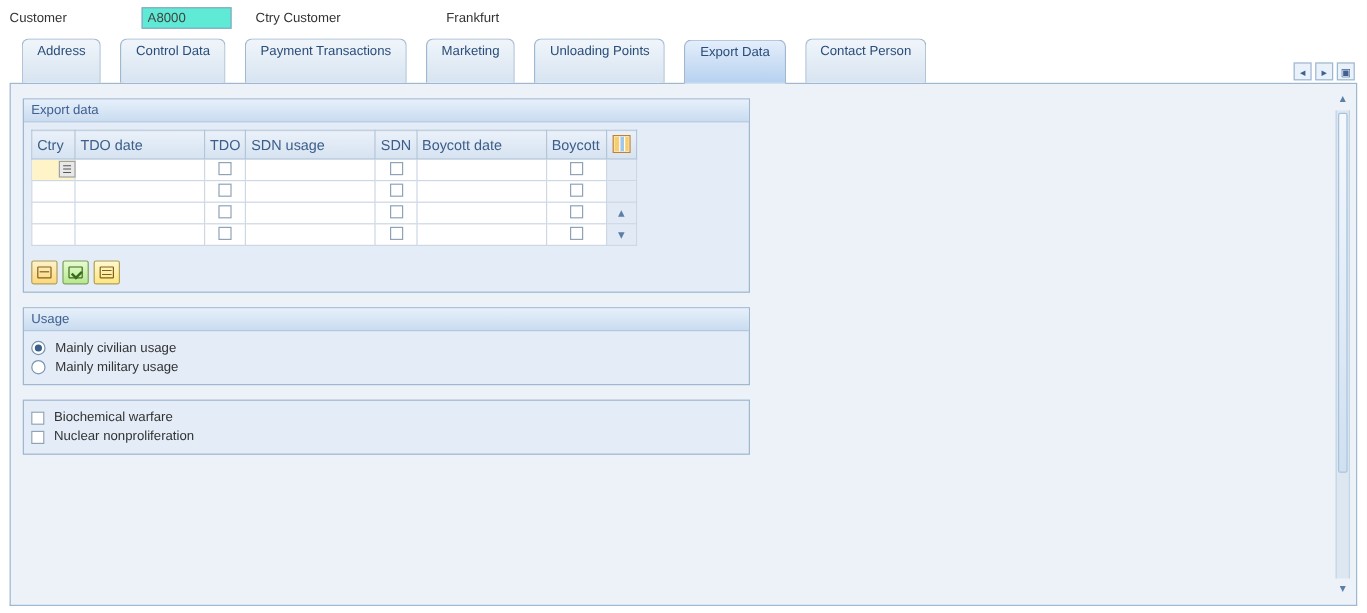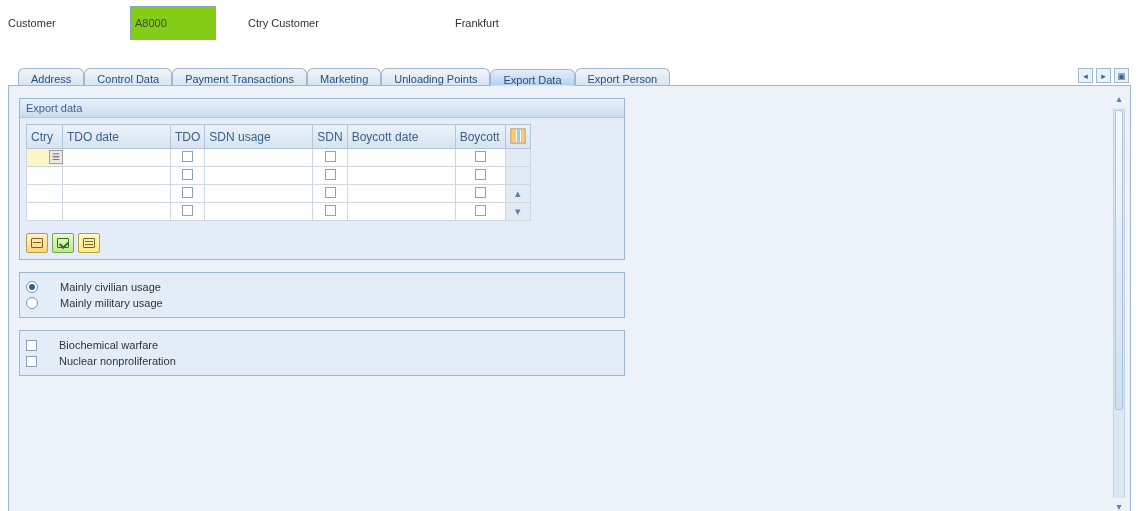--- a/index.html
+++ b/index.html
@@ -12,49 +12,49 @@
     width: 1139px;
     height: 511px;
     overflow: hidden;
   }
 
   
   .hdr {
     display: flex;
     align-items: center;
     padding: 6px 8px 10px 8px;
-    gap: 32px;
+    gap: 20px;
   }
   .hdr-label { color: #333; width: 90px;}
   .hdr-input {
-    width: 86px; height: 18px;
+    width: 75px; height: 18px;
     border: 1px solid #8aa7c2;
-    background: #84cc16;
+    background: #5eead4;
     font-size: 11px;
-    padding: 16px 4px;
+    padding: 0 4px;
     color: #444;
   }
   .hdr-name { margin-left: 0px; }
-  .hdr-city { margin-left: 104px; }
+  .hdr-city { margin-left: 68px; }
 
   
   .tabbar-wrap {
     margin: 14px 8px 0 8px;
     border-bottom: 1px solid #9fb7cf;
     display: flex;
     align-items: flex-end;
     position: relative;
     height: 22px;
   }
   .tabbar { display: flex; align-items: flex-end; padding-left: 10px; }
   .tab {
     position: relative;
-    height: 17px;
+    height: 37px;
     padding: 0 12px;
-    margin-right: 0px;
+    margin-right: 16px;
     border: 1px solid #9fb7cf;
     border-bottom: none;
     border-top-left-radius: 6px;
     border-top-right-radius: 6px;
     background: linear-gradient(#f0f5fa, #d7e4f1);
     color: #2a4d7a;
     line-height: 20px;
     cursor: default;
     font-size: 11px;
   }
@@ -216,21 +216,21 @@
   .tbtn.y { background: linear-gradient(#fff8d0,#ffe680); }
   .tbtn div { width: 12px; height: 10px; border: 1px solid #806020; border-radius:1px; position:relative;}
   .tbtn.o div::after { content:""; position:absolute; left:1px; right:1px; top:3px; height:1px; background:#806020;}
   .tbtn.g div { border-color:#3a6a20;}
   .tbtn.g div::before { content:""; position:absolute; left:2px; top:2px; width:6px; height:4px; border-left:2px solid #3a6a20; border-bottom:2px solid #3a6a20; transform: rotate(-45deg);}
   .tbtn.y div::after { content:""; position:absolute; left:1px; right:1px; top:2px; height:5px; background: repeating-linear-gradient(#806020 0 1px, transparent 1px 3px);}
 
   
   .radio-row, .check-row {
     display: flex; align-items: center;
-    gap: 22px;
+    gap: 8px;
     padding: 2px 0;
   }
   .radio {
     width: 12px; height: 12px;
     border: 1px solid #7a94b0;
     border-radius: 50%;
     background: #fff;
     display: inline-flex; align-items: center; justify-content: center;
   }
   .radio .dot {
@@ -249,21 +249,21 @@
 </div>
 
 <div class="tabbar-wrap">
   <div class="tabbar">
     <div class="tab">Address</div>
     <div class="tab">Control Data</div>
     <div class="tab">Payment Transactions</div>
     <div class="tab">Marketing</div>
     <div class="tab">Unloading Points</div>
     <div class="tab active">Export Data</div>
-    <div class="tab">Export Person</div>
+    <div class="tab">Contact Person</div>
   </div>
   <div class="tabright">
     <div class="tabbtn">
         <span>◂</span>
       </div>
     <div class="tabbtn">
         <span>▸</span>
       </div>
     <div class="tabbtn">
         <span>▣</span>
@@ -364,20 +364,21 @@
             <div></div>
           </div>
         <div class="tbtn y">
             <div></div>
           </div>
       </div>
     </div>
   </div>
 
   <div class="group">
+    <div class="group-title">Usage</div>
     <div class="group-body">
       <div class="radio-row">
         <span class="radio">
             <span class="dot"></span>
           </span>
         <span>Mainly civilian usage</span>
       </div>
       <div class="radio-row">
         <span class="radio"></span>
         <span>Mainly military usage</span>

